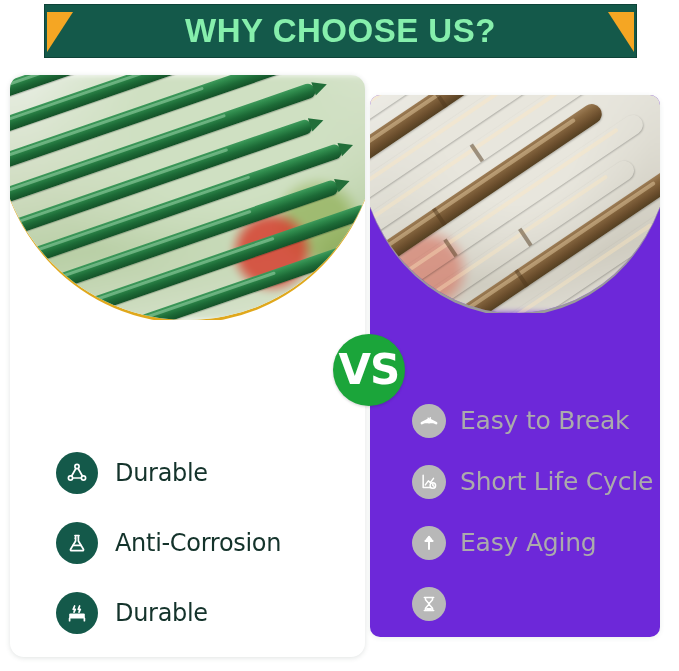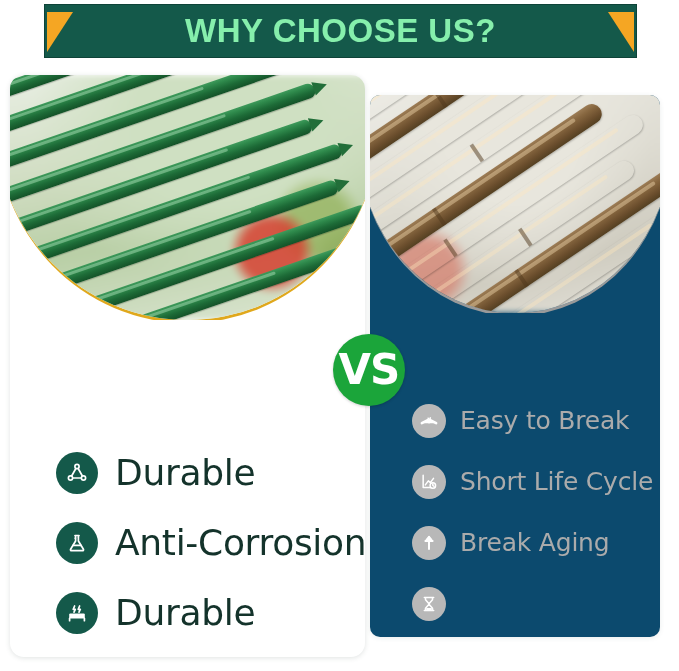--- a/index.html
+++ b/index.html
@@ -75,21 +75,21 @@
     border-radius: 14px;
     box-shadow: 0 1px 5px rgba(60,80,75,0.16);
     overflow: hidden;
   }
   .card-right {
     position: absolute;
     left: 370px;
     top: 95px;
     width: 290px;
     height: 542px;
-    background: #0c4a6e;
+    background: #6d28d9;
     border-radius: 10px;
     box-shadow: 0 1px 5px rgba(60,80,75,0.10);
     overflow: hidden;
   }
 
   
   .photo-wrap {
     position: absolute;
     left: 0; top: 0;
     width: 100%;
@@ -236,21 +236,21 @@
     min-width: 42px;
     border-radius: 50%;
     background: #14594a;
     display: flex;
     align-items: center;
     justify-content: center;
   }
   .feat-label {
     margin-left: 17px;
     color: #14332b;
-    font-size: 36px;
+    font-size: 24px;
     line-height: 1;
     font-family: "DejaVu Sans", sans-serif;
     letter-spacing: -0.3px;
     white-space: nowrap;
   }
 
   .features-right {
     position: absolute;
     left: 412px;
     top: 390px;
@@ -456,21 +456,21 @@
       </div>
 
       <div class="feat-row feat-row-dim">
         <span class="feat-icon-dim">
           <svg width="20" height="20" viewBox="0 0 24 24" fill="none" stroke="#ffffff" stroke-width="1.8" stroke-linecap="round" stroke-linejoin="round">
             <path d="M12 19.2 V5.2" stroke-width="2.4"></path>
             <path d="M12 4.2 L8.8 8 h6.4 Z" fill="#ffffff" stroke="#ffffff"></path>
             <path d="M7.6 9.6 h8.8" stroke-width="2.2"></path>
           </svg>
         </span>
-        <span class="feat-label-dim">Break Aging</span>
+        <span class="feat-label-dim">Easy Aging</span>
       </div>
 
       <div class="feat-row feat-row-dim">
         <span class="feat-icon-dim">
           <svg width="20" height="20" viewBox="0 0 24 24" fill="none" stroke="#ffffff" stroke-width="1.8" stroke-linecap="round" stroke-linejoin="round">
             <path d="M6.4 4.2 h11.2"></path>
             <path d="M6.4 19.8 h11.2"></path>
             <path d="M7.8 4.4 V7 L12 11.8 L16.2 7 V4.4"></path>
             <path d="M7.8 19.6 V17 L12 12.2 L16.2 17 V19.6"></path>
             <path d="M9.6 18 h4.8" stroke-width="2.4"></path>

